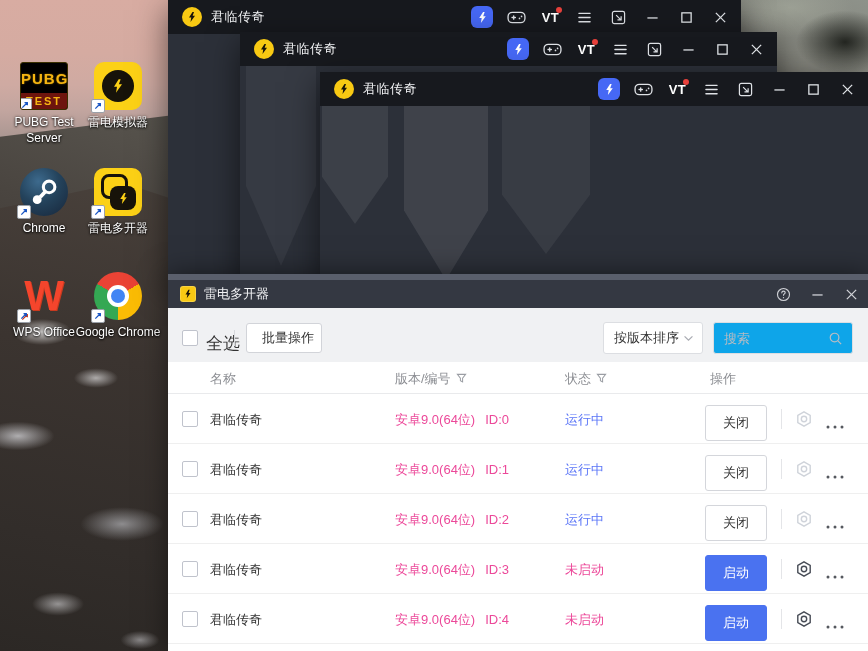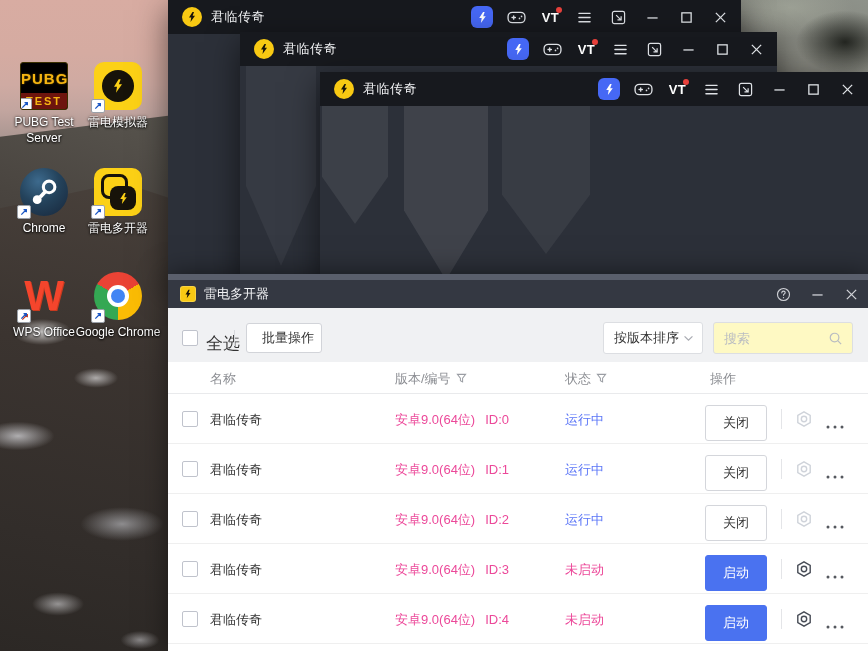--- a/index.html
+++ b/index.html
@@ -84,21 +84,21 @@
   .mgr-toolbar { position:relative; height:60px; background:#f0f1f3; }
   .cbx { display:inline-block; width:16px; height:16px; background:#fff; border:1px solid #c0c3cc; border-radius:2px; cursor:pointer; }
   .tl-cb { position:absolute; left:14px; top:22px; }
   .tl-selall { position:absolute; left:38px; top:24px; font-size:17px; color:#333; }
   .tl-div { position:absolute; left:66px; top:22px; width:1px; height:16px; background:#d6d8dc; }
   .btn-batch { position:absolute; left:78px; top:15px; width:76px; height:30px; background:#fff; border:1px solid #d2d4d9;
     border-radius:3px; font-size:13px; color:#333; cursor:pointer; font-family:inherit;padding-left:8px; }
   .dd-sort { position:absolute; left:435px; top:14px; width:100px; height:32px; background:#fff; border:1px solid #dcdee2;
     border-radius:3px; font-size:13px; color:#333; display:flex; align-items:center; padding-left:10px; cursor:pointer; }
   .dd-sort svg { position:absolute; right:8px; top:12px; }
-  .search-box { position:absolute; left:545px; top:14px; width:140px; height:32px; background:#fef9c3; border:1px solid #dcdee2; border-radius:3px;text-decoration:underline; }
+  .search-box { position:absolute; left:545px; top:14px; width:140px; height:32px; background:#0ea5e9; border:1px solid #dcdee2; border-radius:3px;text-decoration:underline; }
   .search-box input { position:absolute; left:0; top:0; width:112px; height:30px; border:none; outline:none; padding:0 0 0 10px;
     font-size:13px; color:#333; font-family:inherit; background:transparent; }
   .search-box input::placeholder { color:#b9bcc2; }
   .search-box svg { position:absolute; right:9px; top:8px; }
   .mgr-table { position:absolute; left:0; right:0; top:88px; bottom:0; background:#fff; overflow:hidden; }
   .thead { position:relative; height:32px; border-bottom:1px solid #e9eaec; font-size:13px; color:#8c8e93; }
   .th { position:absolute; top:8px; }
   .th-name { left:42px; } .th-ver { left:227px; } .th-status { left:397px; } .th-act { left:542px; }
   .funnel { display:inline-block; vertical-align:-1px; margin-left:5px; }
   .trow { position:relative; height:50px; border-bottom:1px solid #efefef; font-size:13px; background:#fff; }

